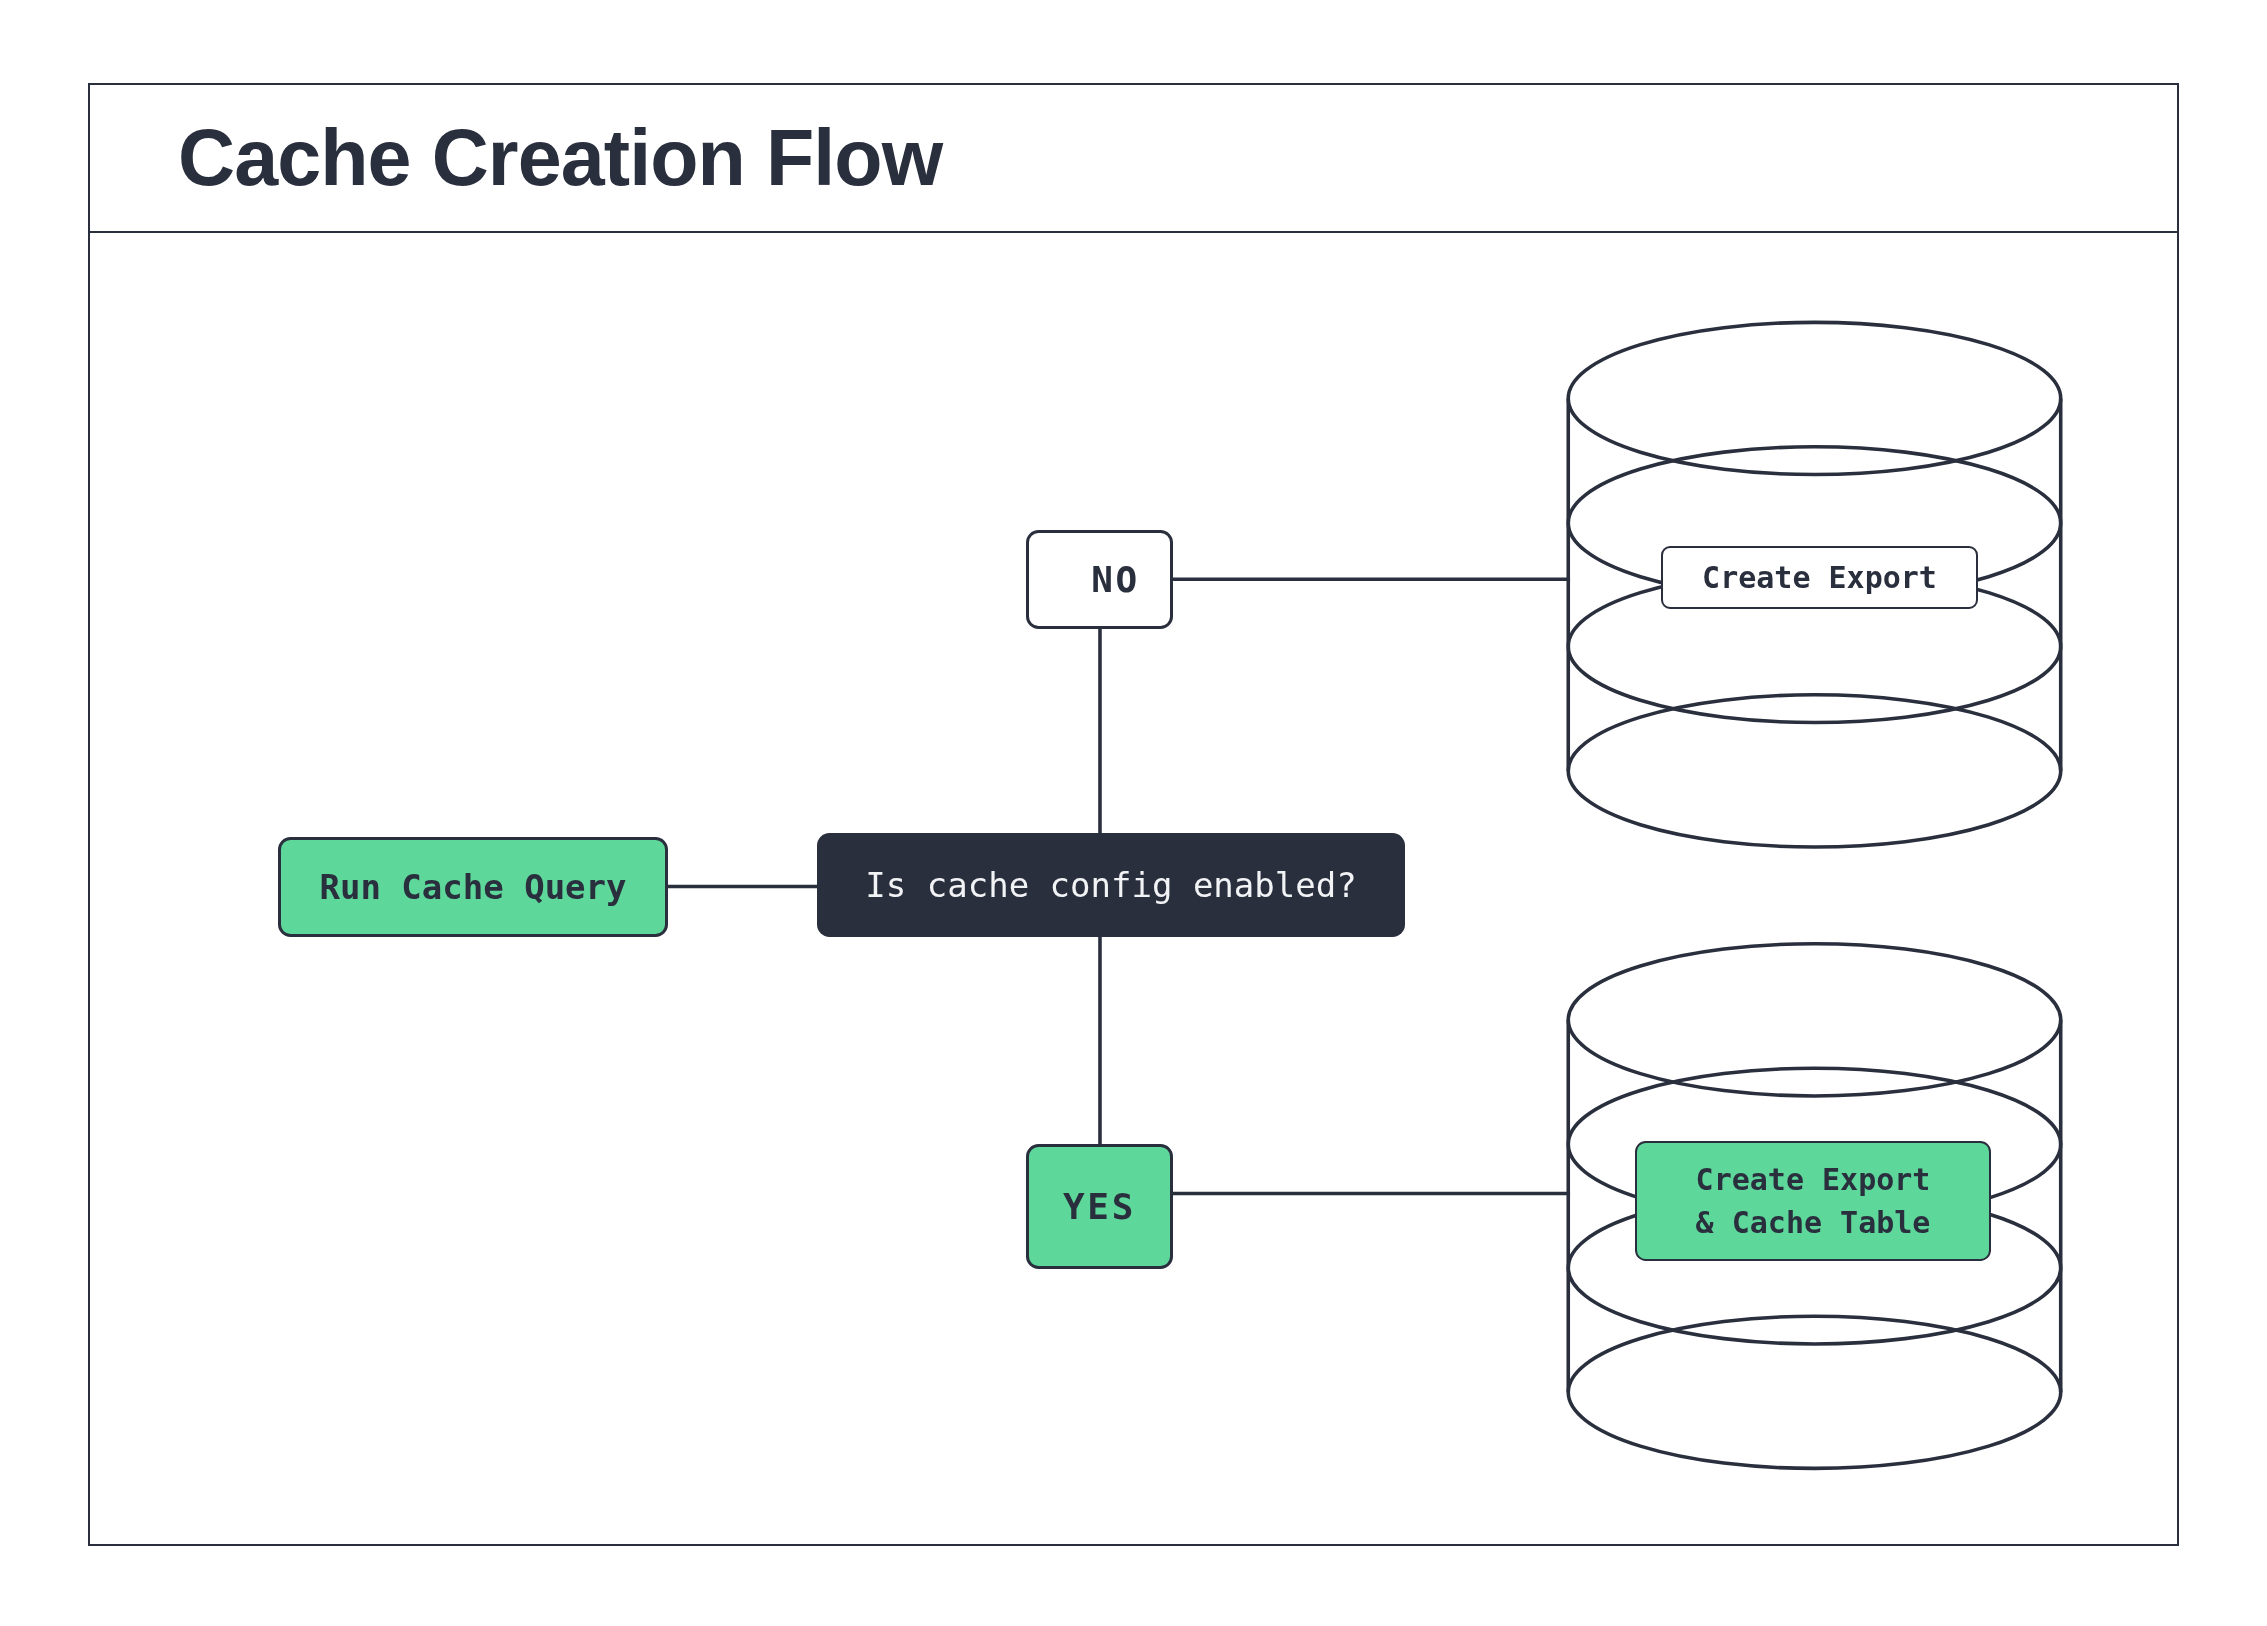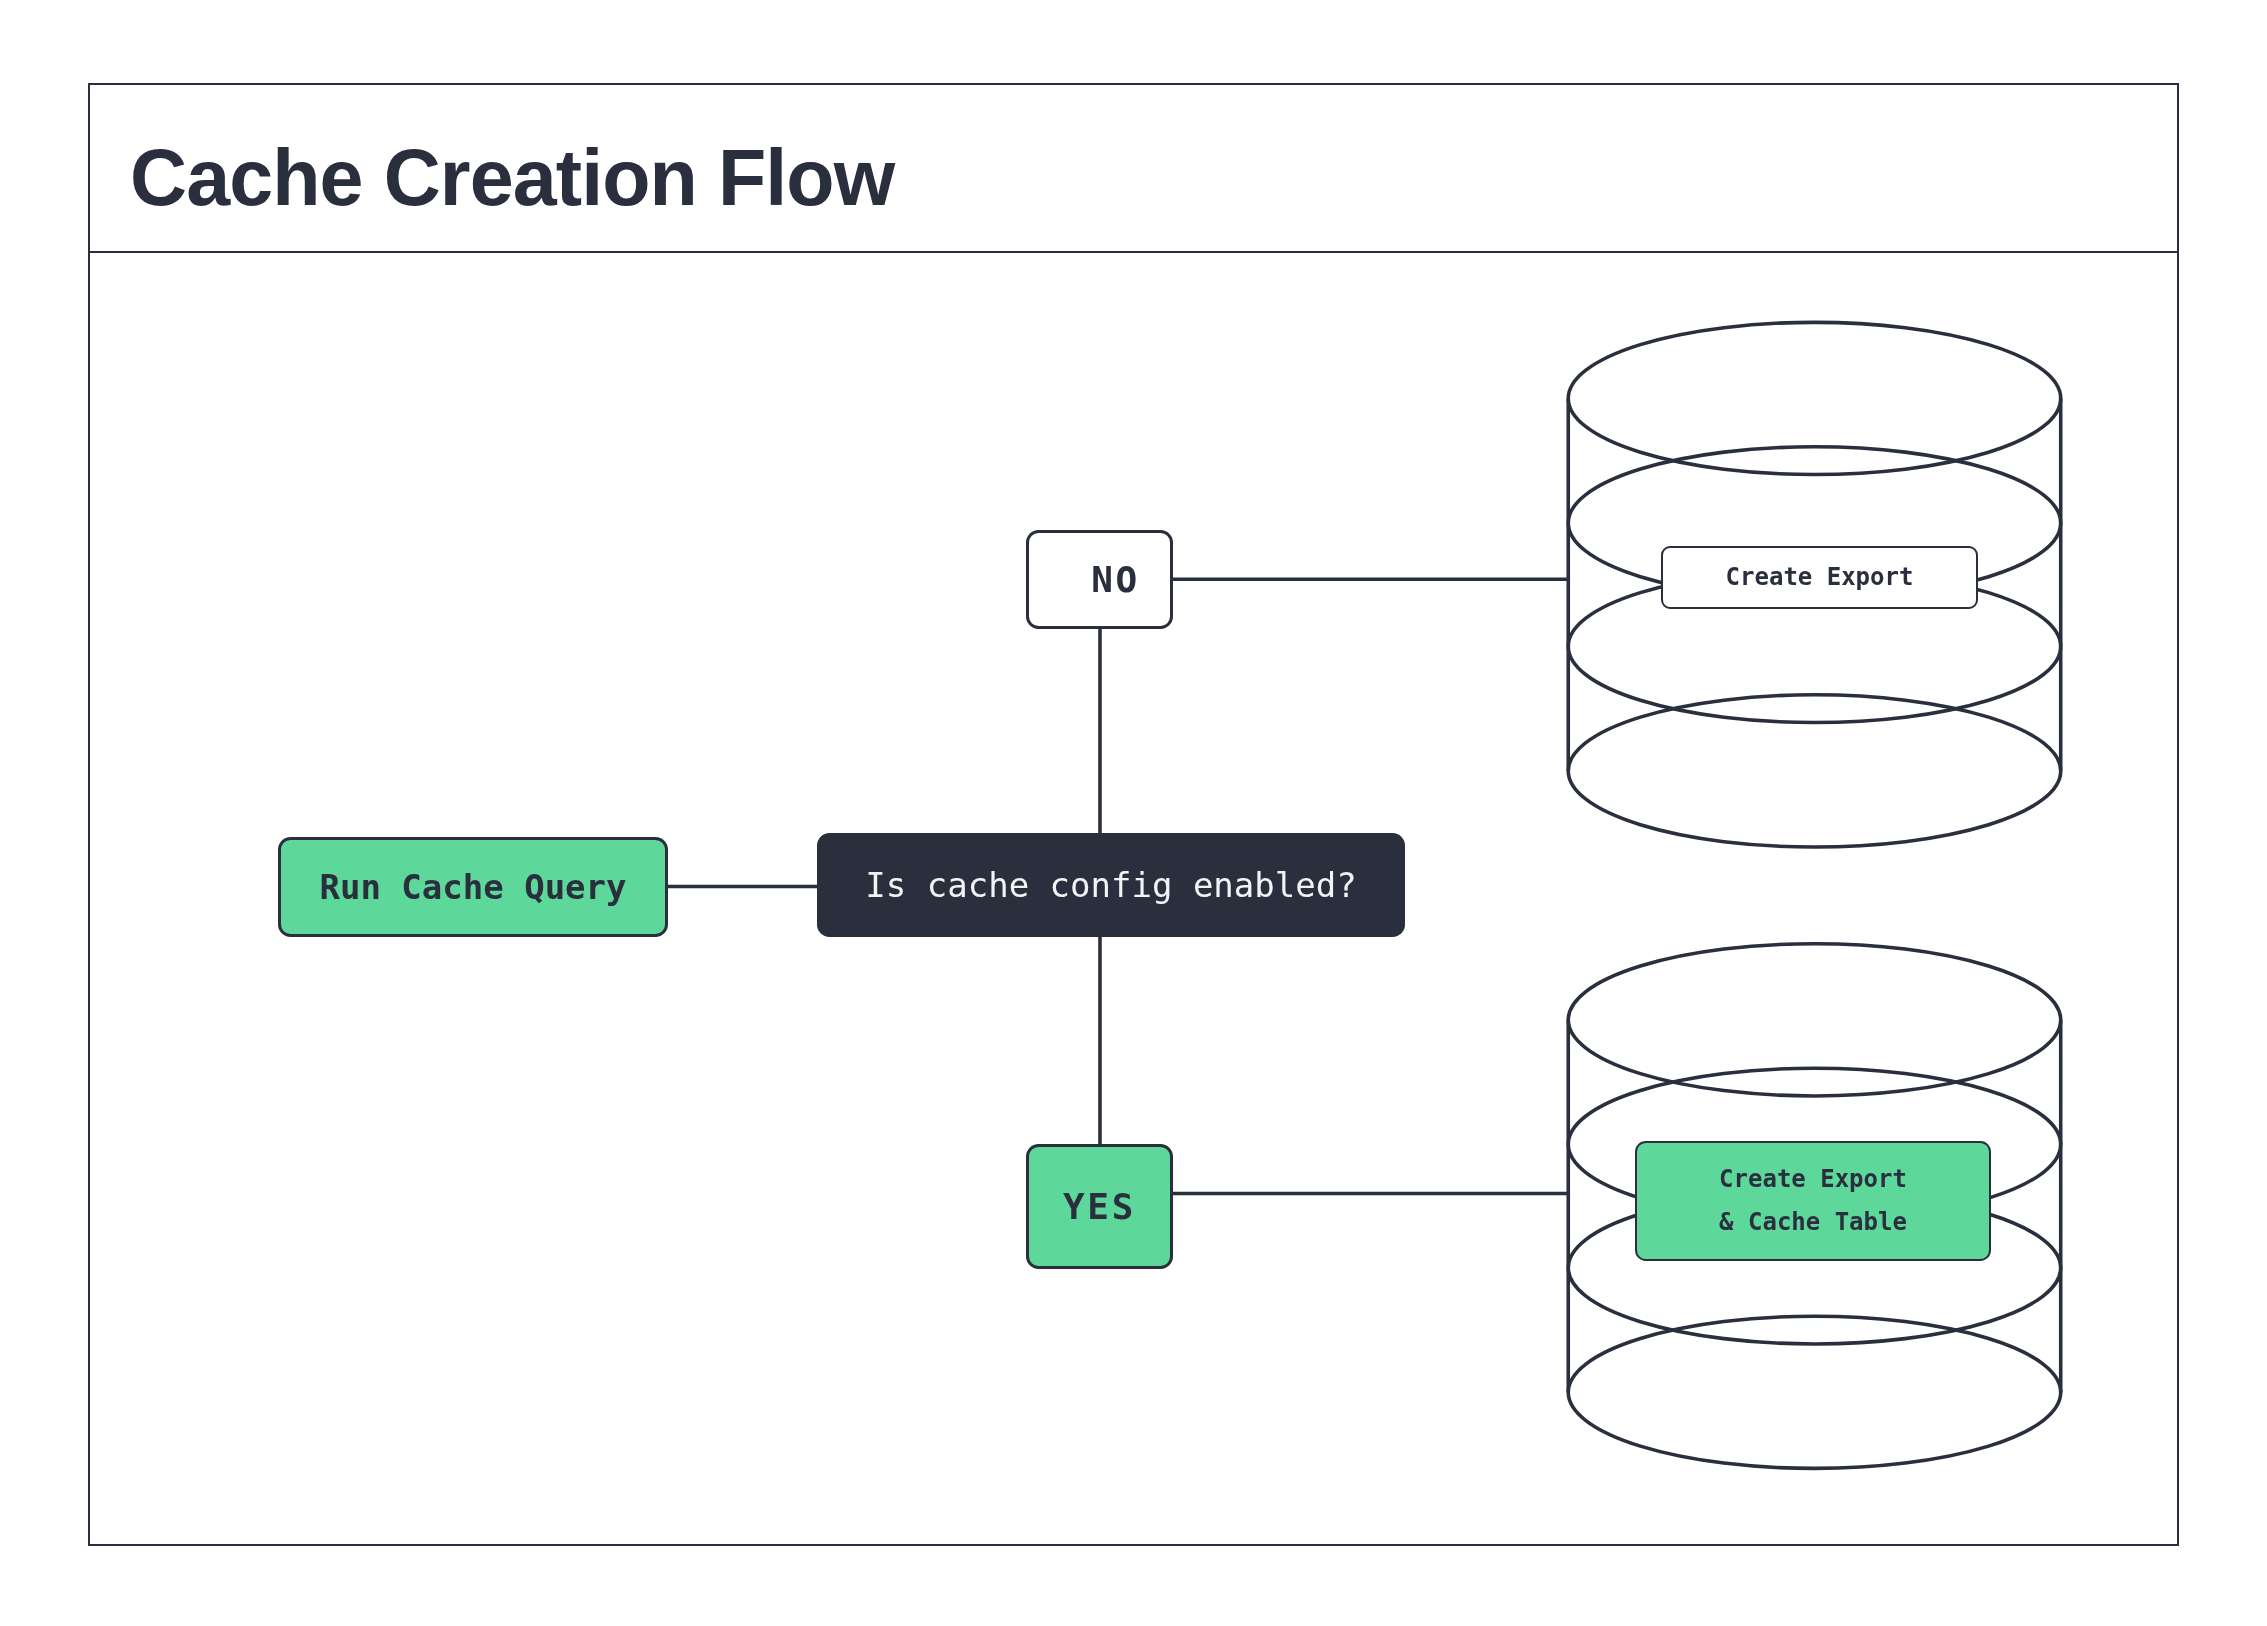--- a/index.html
+++ b/index.html
@@ -20,22 +20,21 @@
   }
   .frame{
     position:absolute;left:88px;top:83px;width:2091px;height:1463px;
     border:2.7px solid var(--ink);
     background:transparent;
   }
   .titlebar{
     height:148px;
     border-bottom:2.7px solid var(--ink);
     display:flex;align-items:center;
-    padding-left:40px;
-    margin-top:20px;
+    padding-left:88px;
   }
   .title{
     font-family:"Liberation Sans","DejaVu Sans",sans-serif;
     font-size:79px;font-weight:700;letter-spacing:-0.9px;
     color:var(--ink);
   }
   svg.canvas{position:absolute;left:0;top:0;width:2268px;height:1626px;}
   .ink-stroke{stroke:var(--ink);fill:none;stroke-width:4px;}
   .node{
     position:absolute;
@@ -50,21 +49,21 @@
   .node-dark{background:var(--ink);color:var(--text-light);font-weight:500;}
   .chip{font-size:36px;font-weight:700;letter-spacing:2.7px;}
   .node-run{left:278px;top:837px;width:390px;height:100px;}
   .node-decision{left:817px;top:833px;width:588px;height:104px;}
   .node-no{left:1026px;top:530px;width:147px;height:99px;}
   .node-yes{left:1026px;top:1144px;width:147px;height:125px;}
   .db-label{
     position:absolute;
     display:flex;flex-direction:column;align-items:center;justify-content:center;
     border:2.7px solid var(--ink);border-radius:9px;
-    font-size:24px;font-weight:600;line-height:43px;
+    font-size:30px;font-weight:600;line-height:43px;
     text-align:center;
   }
   .label-export{left:1661px;top:546px;width:317px;height:63px;background:var(--paper);}
   .label-export-cache{left:1635px;top:1141px;width:356px;height:120px;background:var(--green);border-radius:10.7px;}
 </style>
 </head>
 <body>
 
 <div class="page">
 

